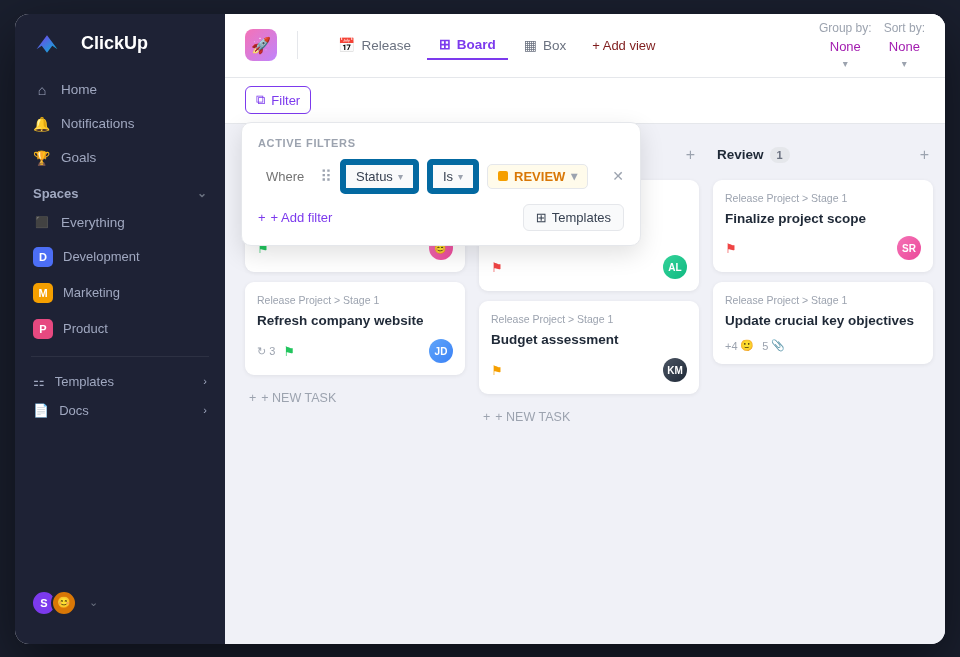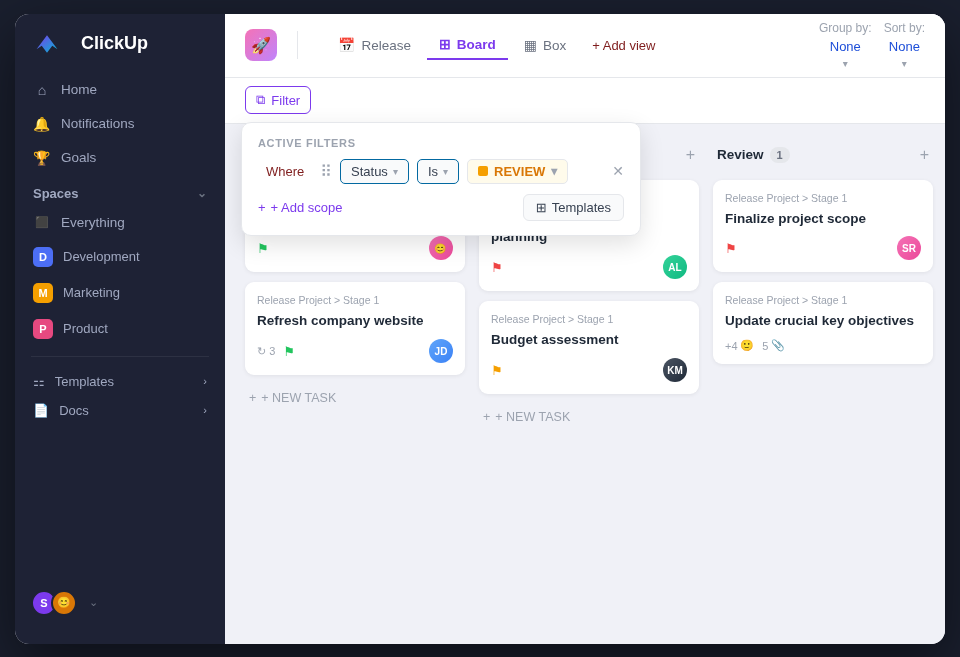--- a/index.html
+++ b/index.html
@@ -223,21 +223,21 @@
       color: #6b7280;
     }
     .control-item {
       display: flex;
       align-items: center;
       gap: 4px;
       cursor: pointer;
       flex-direction: column;
     }
     .control-label { font-size: 12px; color: #9ca3af; }
-    .control-value { font-size: 13px; color: #1d4ed8; font-weight: 500; }
+    .control-value { font-size: 13px; color: #a21caf; font-weight: 500; }
 
     
     .toolbar {
       background: #fff;
       border-bottom: 1px solid #e5e7eb;
       padding: 0 20px;
       height: 46px;
       display: flex;
       align-items: center;
       gap: 8px;
@@ -279,36 +279,36 @@
       margin-bottom: 10px;
     }
     .filter-row {
       display: flex;
       align-items: center;
       gap: 8px;
       margin-bottom: 10px;
     }
     .filter-where {
       font-size: 13px;
-      color: #7f1d1d;
+      color: #737373;
       font-weight: 500;
       padding: 5px 8px;
       border-radius: 5px;
     }
     .filter-dots {
       color: #9ca3af;
       font-size: 16px;
       cursor: pointer;
     }
     .filter-chip {
       display: flex;
       align-items: center;
       gap: 5px;
       padding: 4px 10px;
-      border: 1px solid #0369a1;
+      border: 6px solid #0369a1;
       border-radius: 5px;
       font-size: 13px;
       color: #374151;
       cursor: pointer;
       background: #f9fafb;
     }
     .filter-chip-arrow { font-size: 10px; color: #9ca3af; }
     .review-chip {
       display: flex;
       align-items: center;
@@ -632,21 +632,21 @@
           <div class="review-chip">
             <span class="review-dot"></span>
             <span>REVIEW</span>
             <span class="filter-expand">▾</span>
           </div>
           <span class="filter-close">✕</span>
         </div>
         <div class="filter-footer">
           <div class="add-filter-link">
             <span>+</span>
-            <span>+ Add scope</span>
+            <span>+ Add filter</span>
           </div>
           <div class="templates-btn">
             <span>⊞</span>
             <span>Templates</span>
           </div>
         </div>
       </div>
     </div>
 
     <div class="board-area">

